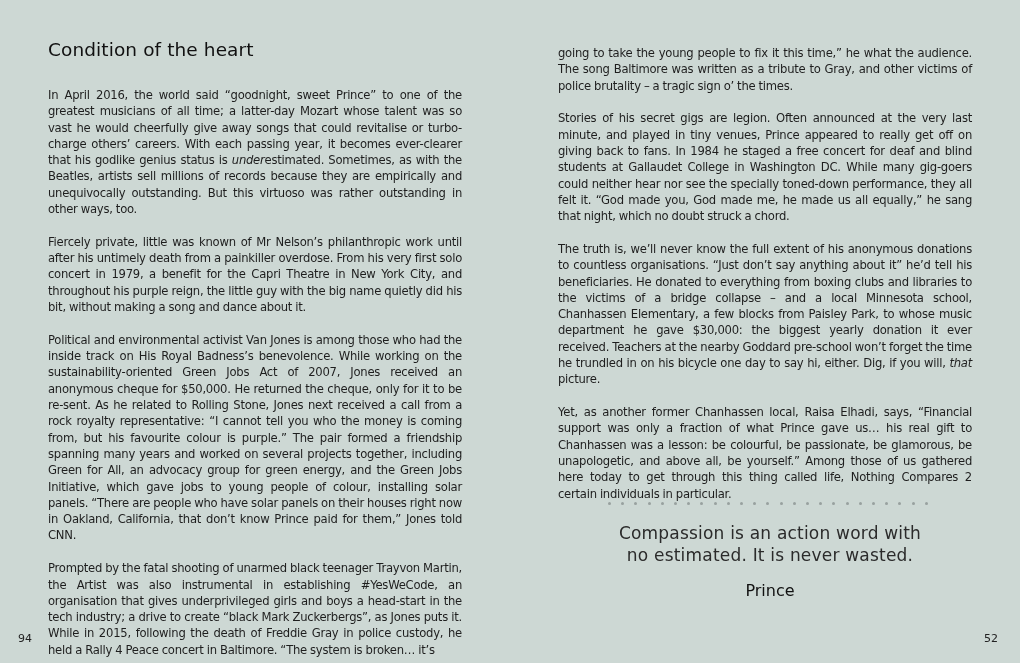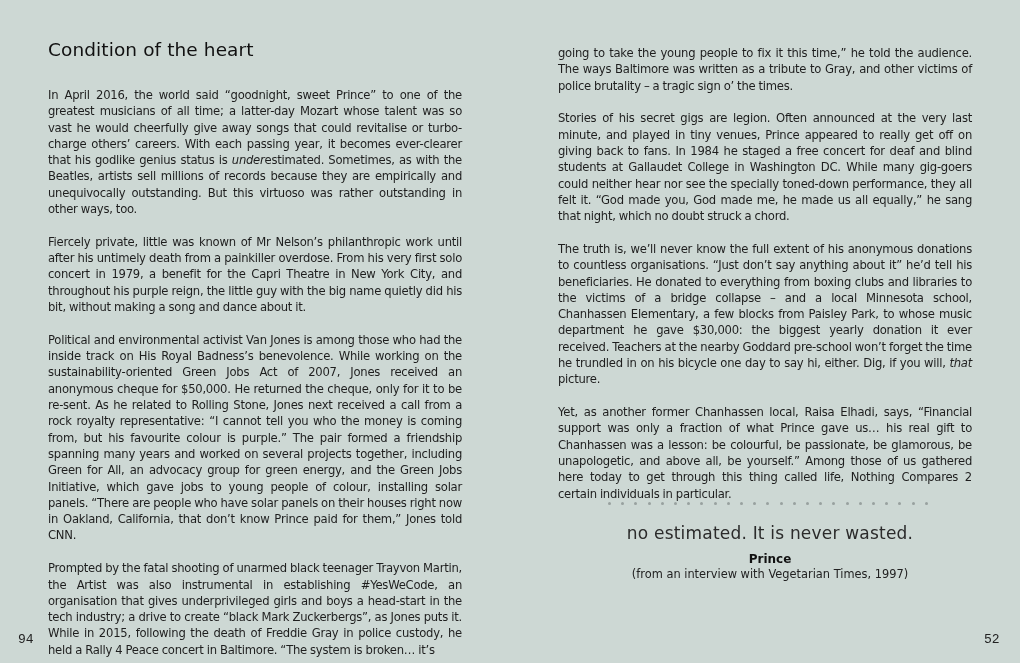--- a/index.html
+++ b/index.html
@@ -20,56 +20,56 @@
       font-family: "DejaVu Sans", sans-serif; color: #111;
       position: absolute; left: 48px; top: 39px;
     }
     p {
       margin: 0 0 16.5px 0;
       font-size: 11.6px; line-height: 16.3px;
       text-align: justify; letter-spacing: -0.25px;
       word-spacing: -0.3px;
     }
     p em { font-style: italic; }
-    .pnum { position: absolute; top: 632px; font-size: 13px; color: #222; font-family: Liberation Mono, monospace; }
+    .pnum { position: absolute; top: 632px; font-size: 11px; color: #222; }
     .pnum.l { left: 18px; }
     .pnum.r { left: 474px; }
     .dots {
       position: absolute; left: 98px; top: 500px; width: 320px; height: 6px;
       display: flex; justify-content: space-between; align-items: center;
     }
     .dot { width: 3px; height: 3px; border-radius: 50%; background: #98a19f; }
     .quote {
       position: absolute; left: 60px; width: 400px; top: 522px;
       text-align: center;
     }
     .quote .q {
       font-size: 17px; line-height: 22px; color: #2b2b2b; font-weight: normal;
       letter-spacing: 0.2px;
     }
-    .quote .author { margin-top: 8px; font-size: 12px; font-weight: bold; color: #111; }
+    .quote .author { margin-top: 15px; font-size: 16px; font-weight: normal; color: #111; }
     .quote .source { margin-top: 1px; font-size: 11.4px; color: #222; }
   </style>
 </head>
 <body>
 
 <div class="page left">
   <h1>Condition of the heart</h1>
   <div class="col" style="top:87px;">
     <p><span>In April 2016, the world said “goodnight, sweet Prince” to one of the greatest musicians of all time; a latter-day Mozart whose talent was so vast he would cheerfully give away songs that could revitalise or turbo-charge others’ careers. With each passing year, it becomes ever-clearer that his godlike genius status is </span><em>under</em><span>estimated. Sometimes, as with the Beatles, artists sell millions of records because they are empirically and unequivocally outstanding. But this virtuoso was rather outstanding in other ways, too.</span></p>
     <p>Fiercely private, little was known of Mr Nelson’s philanthropic work until after his untimely death from a painkiller overdose. From his very first solo concert in 1979, a benefit for the Capri Theatre in New York City, and throughout his purple reign, the little guy with the big name quietly did his bit, without making a song and dance about it.</p>
     <p>Political and environmental activist Van Jones is among those who had the inside track on His Royal Badness’s benevolence. While working on the sustainability-oriented Green Jobs Act of 2007, Jones received an anonymous cheque for $50,000. He returned the cheque, only for it to be re-sent. As he related to Rolling Stone, Jones next received a call from a rock royalty representative: “I cannot tell you who the money is coming from, but his favourite colour is purple.” The pair formed a friendship spanning many years and worked on several projects together, including Green for All, an advocacy group for green energy, and the Green Jobs Initiative, which gave jobs to young people of colour, installing solar panels. “There are people who have solar panels on their houses right now in Oakland, California, that don’t know Prince paid for them,” Jones told CNN.</p>
     <p>Prompted by the fatal shooting of unarmed black teenager Trayvon Martin, the Artist was also instrumental in establishing #YesWeCode, an organisation that gives underprivileged girls and boys a head-start in the tech industry; a drive to create “black Mark Zuckerbergs”, as Jones puts it. While in 2015, following the death of Freddie Gray in police custody, he held a Rally 4 Peace concert in Baltimore. “The system is broken… it’s</p>
   </div>
   <div class="pnum l">94</div>
 </div>
 
 <div class="page right">
   <div class="col" style="top:45px;">
-    <p>going to take the young people to fix it this time,” he told the audience. The ways Baltimore was written as a tribute to Gray, and other victims of police brutality – a tragic sign o’ the times.</p>
+    <p>going to take the young people to fix it this time,” he what the audience. The song Baltimore was written as a tribute to Gray, and other victims of police brutality – a tragic sign o’ the times.</p>
     <p>Stories of his secret gigs are legion. Often announced at the very last minute, and played in tiny venues, Prince appeared to really get off on giving back to fans. In 1984 he staged a free concert for deaf and blind students at Gallaudet College in Washington DC. While many gig-goers could neither hear nor see the specially toned-down performance, they all felt it. “God made you, God made me, he made us all equally,” he sang that night, which no doubt struck a chord.</p>
     <p><span>The truth is, we’ll never know the full extent of his anonymous donations to countless organisations. “Just don’t say anything about it” he’d tell his beneficiaries. He donated to everything from boxing clubs and libraries to the victims of a bridge collapse – and a local Minnesota school, Chanhassen Elementary, a few blocks from Paisley Park, to whose music department he gave $30,000: the biggest yearly donation it ever received. Teachers at the nearby Goddard pre-school won’t forget the time he trundled in on his bicycle one day to say hi, either. Dig, if you will, </span><em>that</em><span> picture.</span></p>
     <p>Yet, as another former Chanhassen local, Raisa Elhadi, says, “Financial support was only a fraction of what Prince gave us… his real gift to Chanhassen was a lesson: be colourful, be passionate, be glamorous, be unapologetic, and above all, be yourself.” Among those of us gathered here today to get through this thing called life, Nothing Compares 2 certain individuals in particular.</p>
   </div>
 
   <div class="dots" id="dots">
       <span class="dot"></span>
       <span class="dot"></span>
       <span class="dot"></span>
       <span class="dot"></span>
@@ -90,19 +90,19 @@
       <span class="dot"></span>
       <span class="dot"></span>
       <span class="dot"></span>
       <span class="dot"></span>
       <span class="dot"></span>
       <span class="dot"></span>
       <span class="dot"></span>
     </div>
 
   <div class="quote">
+    <div class="q">Compassion is an action word with</div>
     <div class="q">no estimated. It is never wasted.</div>
     <div class="author">Prince</div>
-    <div class="source">(from an interview with Vegetarian Times, 1997)</div>
   </div>
 
   <div class="pnum r">52</div>
 </div>
 
 </body></html>

